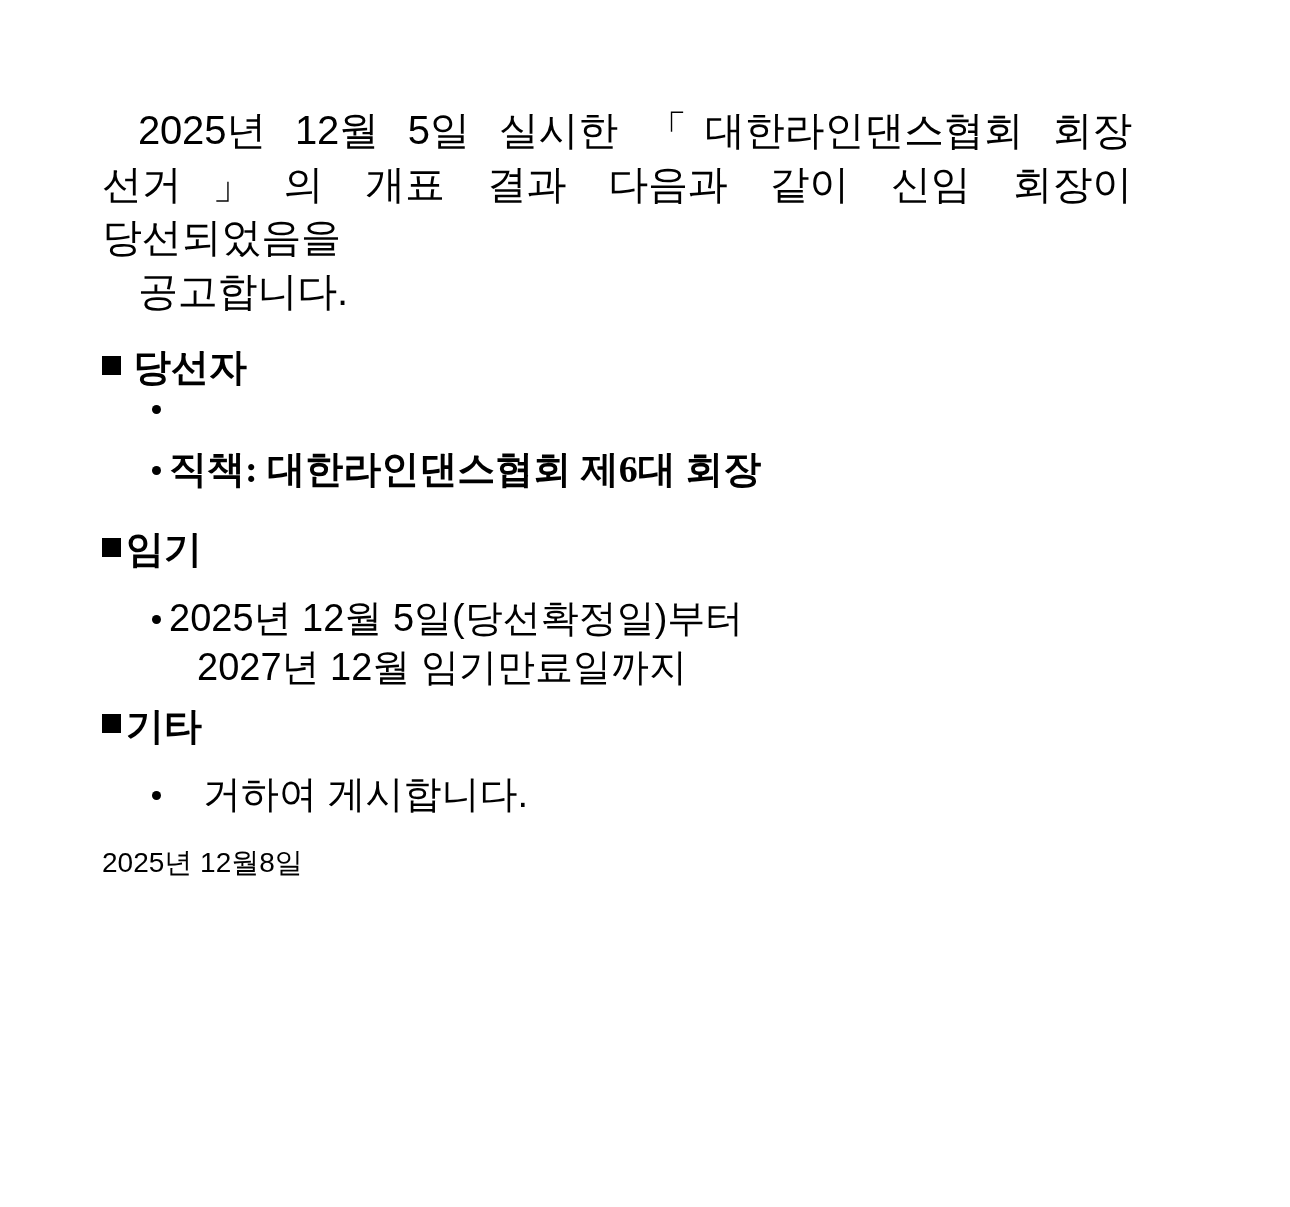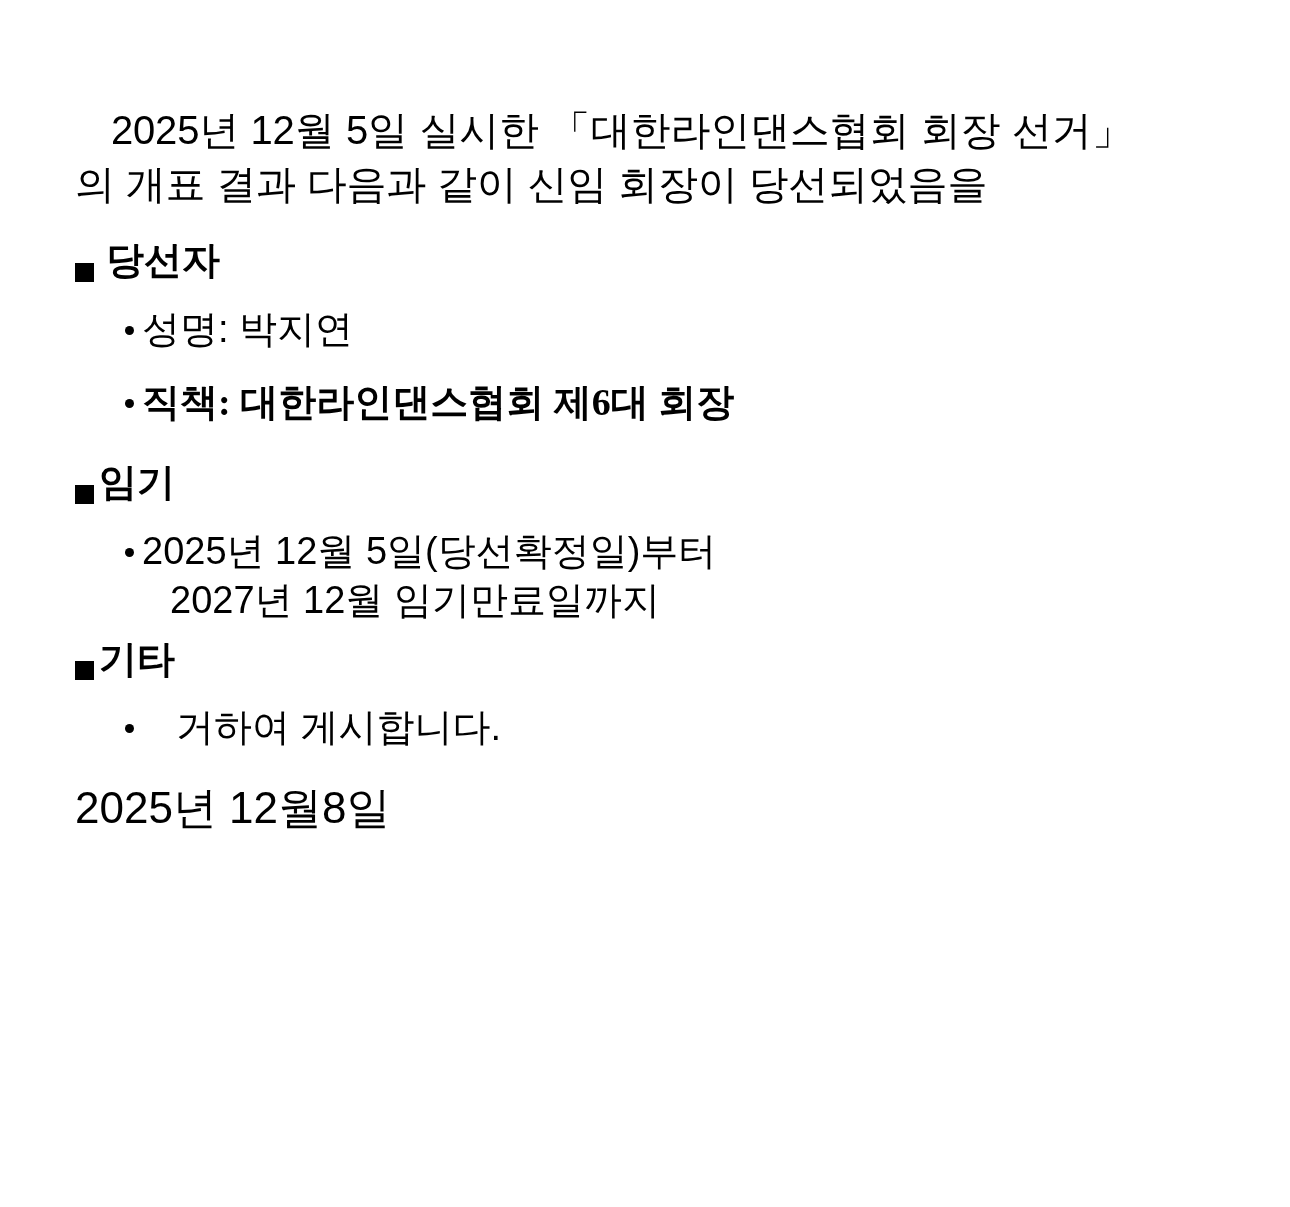--- a/index.html
+++ b/index.html
@@ -12,21 +12,21 @@
     height: 1207px;
     font-family: "Liberation Sans", "DejaVu Sans", sans-serif;
     color: #000000;
     -webkit-font-smoothing: antialiased;
   }
   .page {
     position: relative;
     width: 1280px;
     height: 1207px;
     box-sizing: border-box;
-    padding: 104px 148px 0 75px;
+    padding: 104px 148px 0 102px;
   }
   
   .intro {
     font-size: 40px;
     line-height: 1.34;
     text-align: justify;
     text-justify: inter-character;
     word-break: keep-all;
     text-indent: 36px;
     margin: 0 0 26px 0;
@@ -35,21 +35,21 @@
   .intro .last-line {
     display: block;
   }
   
   .section-head {
     font-size: 38px;
     font-weight: bold;
     line-height: 1.25;
     margin: 0 0 6px 0;
     display: flex;
-    align-items: flex-end;
+    align-items: center;
   }
   .sq {
     display: inline-block;
     width: 19px;
     height: 19px;
     background: #000;
     margin-right: 12px;
     position: relative;
     top: -3px;
     flex: 0 0 auto;
@@ -92,48 +92,48 @@
     padding-left: 34px;
   }
   .note {
     font-size: 38px;
     line-height: 1.3;
     margin: 16px 0 16px 0;
   }
   .gap-sm { height: 14px; }
   .gap-md { height: 22px; }
   .signature {
-    font-size: 44px;
+    font-size: 28px;
     line-height: 1.32;
     margin-top: 26px;
   }
   .signature div { white-space: pre; }
   .justify-block {
     text-align: justify;
     text-justify: inter-character;
     word-break: keep-all;
   }
 </style>
 </head>
 <body>
 
 <div class="page">
 
   <p class="intro justify-block">
     <span>2025년 12월 5일 실시한 「대한라인댄스협회 회장 선거」의 개표 결과 다음과 같이 신임 회장이 당선되었음을</span>
+    <span class="last-line">공고합니다.</span>
   </p>
 
   <div class="section-head">
     <span class="sq"></span>
     <span>당선자</span>
   </div>
   <div class="gap-sm"></div>
   <div class="bullet-line">
     <span class="dot"></span>
-    <span class="txt">성명: 박지연</span>
   </div>
   <div class="gap-sm"></div>
   <div class="bullet-line bold">
     <span class="dot"></span>
     <span class="txt">직책: 대한라인댄스협회 제6대 회장</span>
   </div>
 
   <div class="gap-md"></div>
 
   <div class="section-head">

